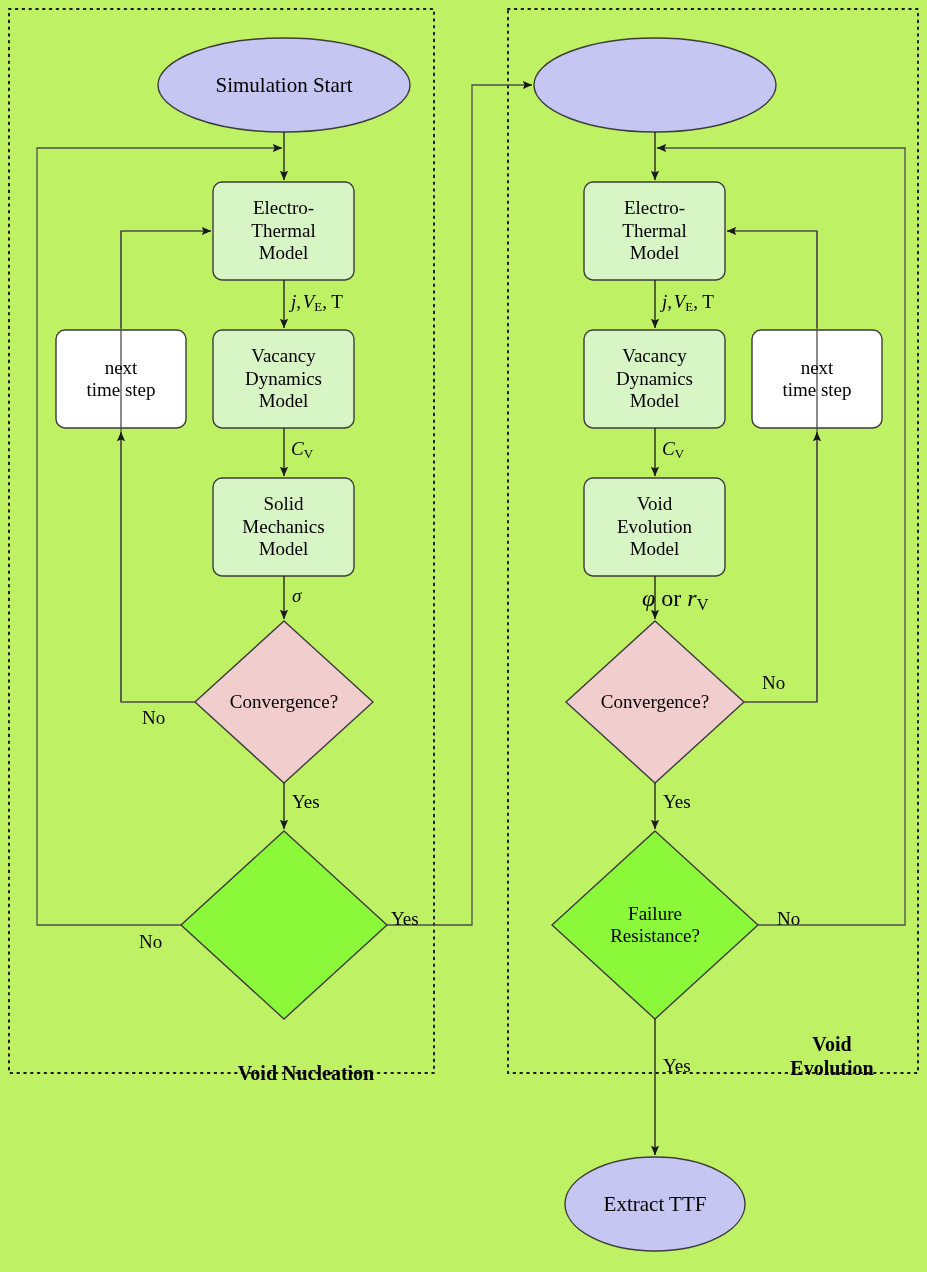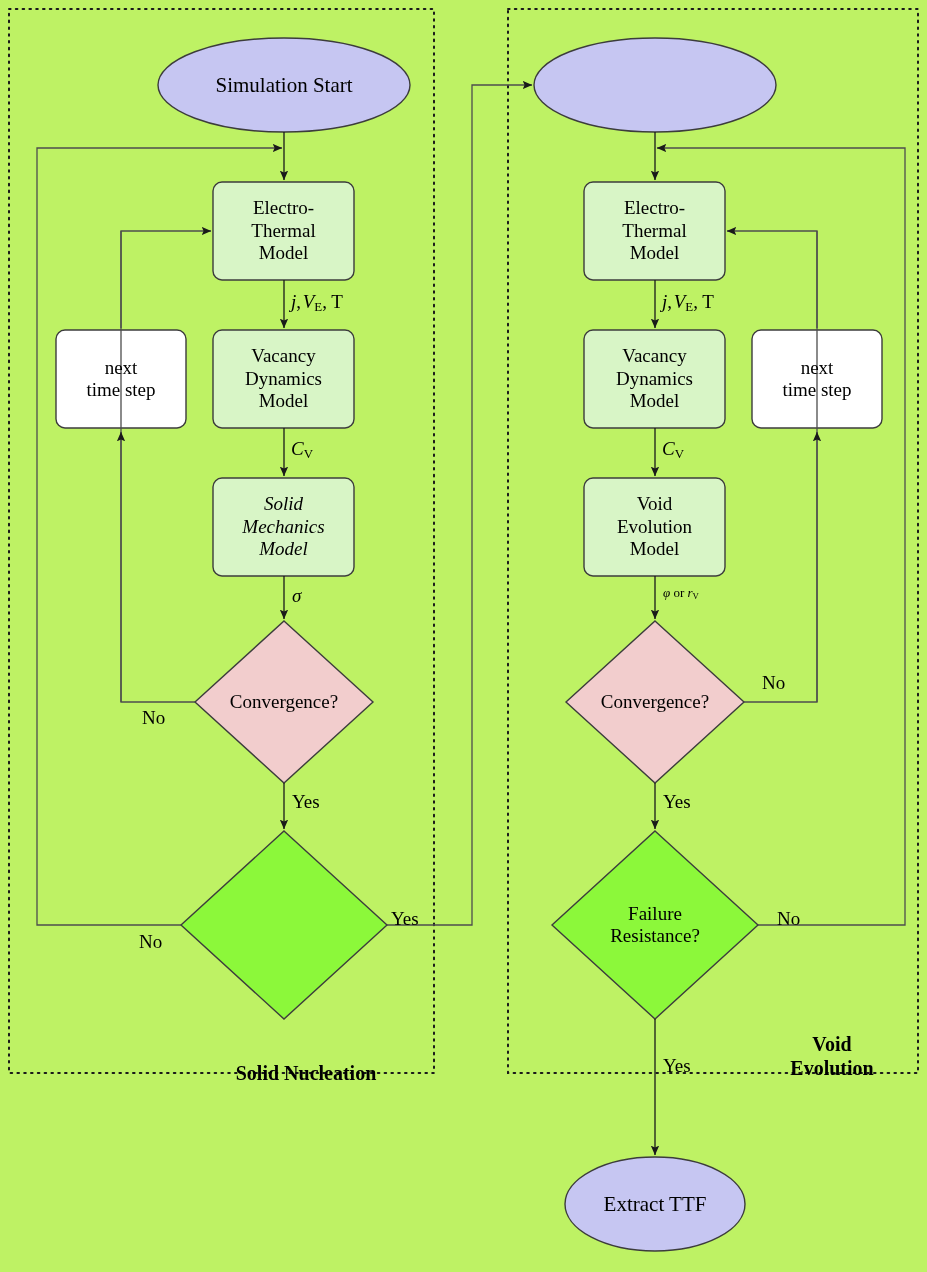--- a/index.html
+++ b/index.html
@@ -135,21 +135,21 @@
 Model</div>
 
   <div class="nodelabel" style="left:213px;top:330px;width:141px;height:98px;font-size:19px;">Vacancy
 Dynamics
 Model</div>
 
   <div class="nodelabel" style="left:584px;top:330px;width:141px;height:98px;font-size:19px;">Vacancy
 Dynamics
 Model</div>
 
-  <div class="nodelabel" style="left:213px;top:478px;width:141px;height:98px;font-size:19px;font-style:italic;">Solid
+  <div class="nodelabel" style="left:213px;top:478px;width:141px;height:98px;font-size:19px;">Solid
 Mechanics
 Model</div>
 
   <div class="nodelabel" style="left:584px;top:478px;width:141px;height:98px;font-size:19px;">Void
 Evolution
 Model</div>
 
   <div class="nodelabel" style="left:56px;top:330px;width:130px;height:98px;font-size:19px;">next
 time step</div>
 
@@ -177,38 +177,38 @@
   <div class="edgelabel" style="left:291px;top:438px;font-size:19px;">
     <span class="it">C</span><span class="sub">V</span>
   </div>
 
   <div class="edgelabel" style="left:662px;top:438px;font-size:19px;">
     <span class="it">C</span><span class="sub">V</span>
   </div>
 
   <div class="edgelabel it" style="left:292px;top:585px;font-size:19px;">σ</div>
 
-  <div class="edgelabel" style="left:663px;top:585px;font-size:13px;">
+  <div class="edgelabel" style="left:642px;top:585px;font-size:24px;">
     <span class="it">φ</span><span> or </span><span class="it">r</span><span class="sub">V</span>
   </div>
 
   <div class="edgelabel" style="left:142px;top:707px;font-size:19px;">No</div>
 
   <div class="edgelabel" style="left:292px;top:791px;font-size:19px;">Yes</div>
 
   <div class="edgelabel" style="left:139px;top:931px;font-size:19px;">No</div>
 
   <div class="edgelabel" style="left:391px;top:908px;font-size:19px;">Yes</div>
 
   <div class="edgelabel" style="left:762px;top:672px;font-size:19px;">No</div>
 
   <div class="edgelabel" style="left:663px;top:791px;font-size:19px;">Yes</div>
 
   <div class="edgelabel" style="left:777px;top:908px;font-size:19px;">No</div>
 
   <div class="edgelabel" style="left:663px;top:1055px;font-size:19px;">Yes</div>
 
-  <div class="grouplabel" style="left:186px;top:1062px;width:240px;font-size:20px;">Solid Nucleation</div>
+  <div class="grouplabel" style="left:186px;top:1062px;width:240px;font-size:20px;">Void Nucleation</div>
 
   <div class="grouplabel" style="left:756px;top:1033px;width:152px;font-size:20px;">Void
 Evolution</div>
 
 </div>
 
 </body></html>

